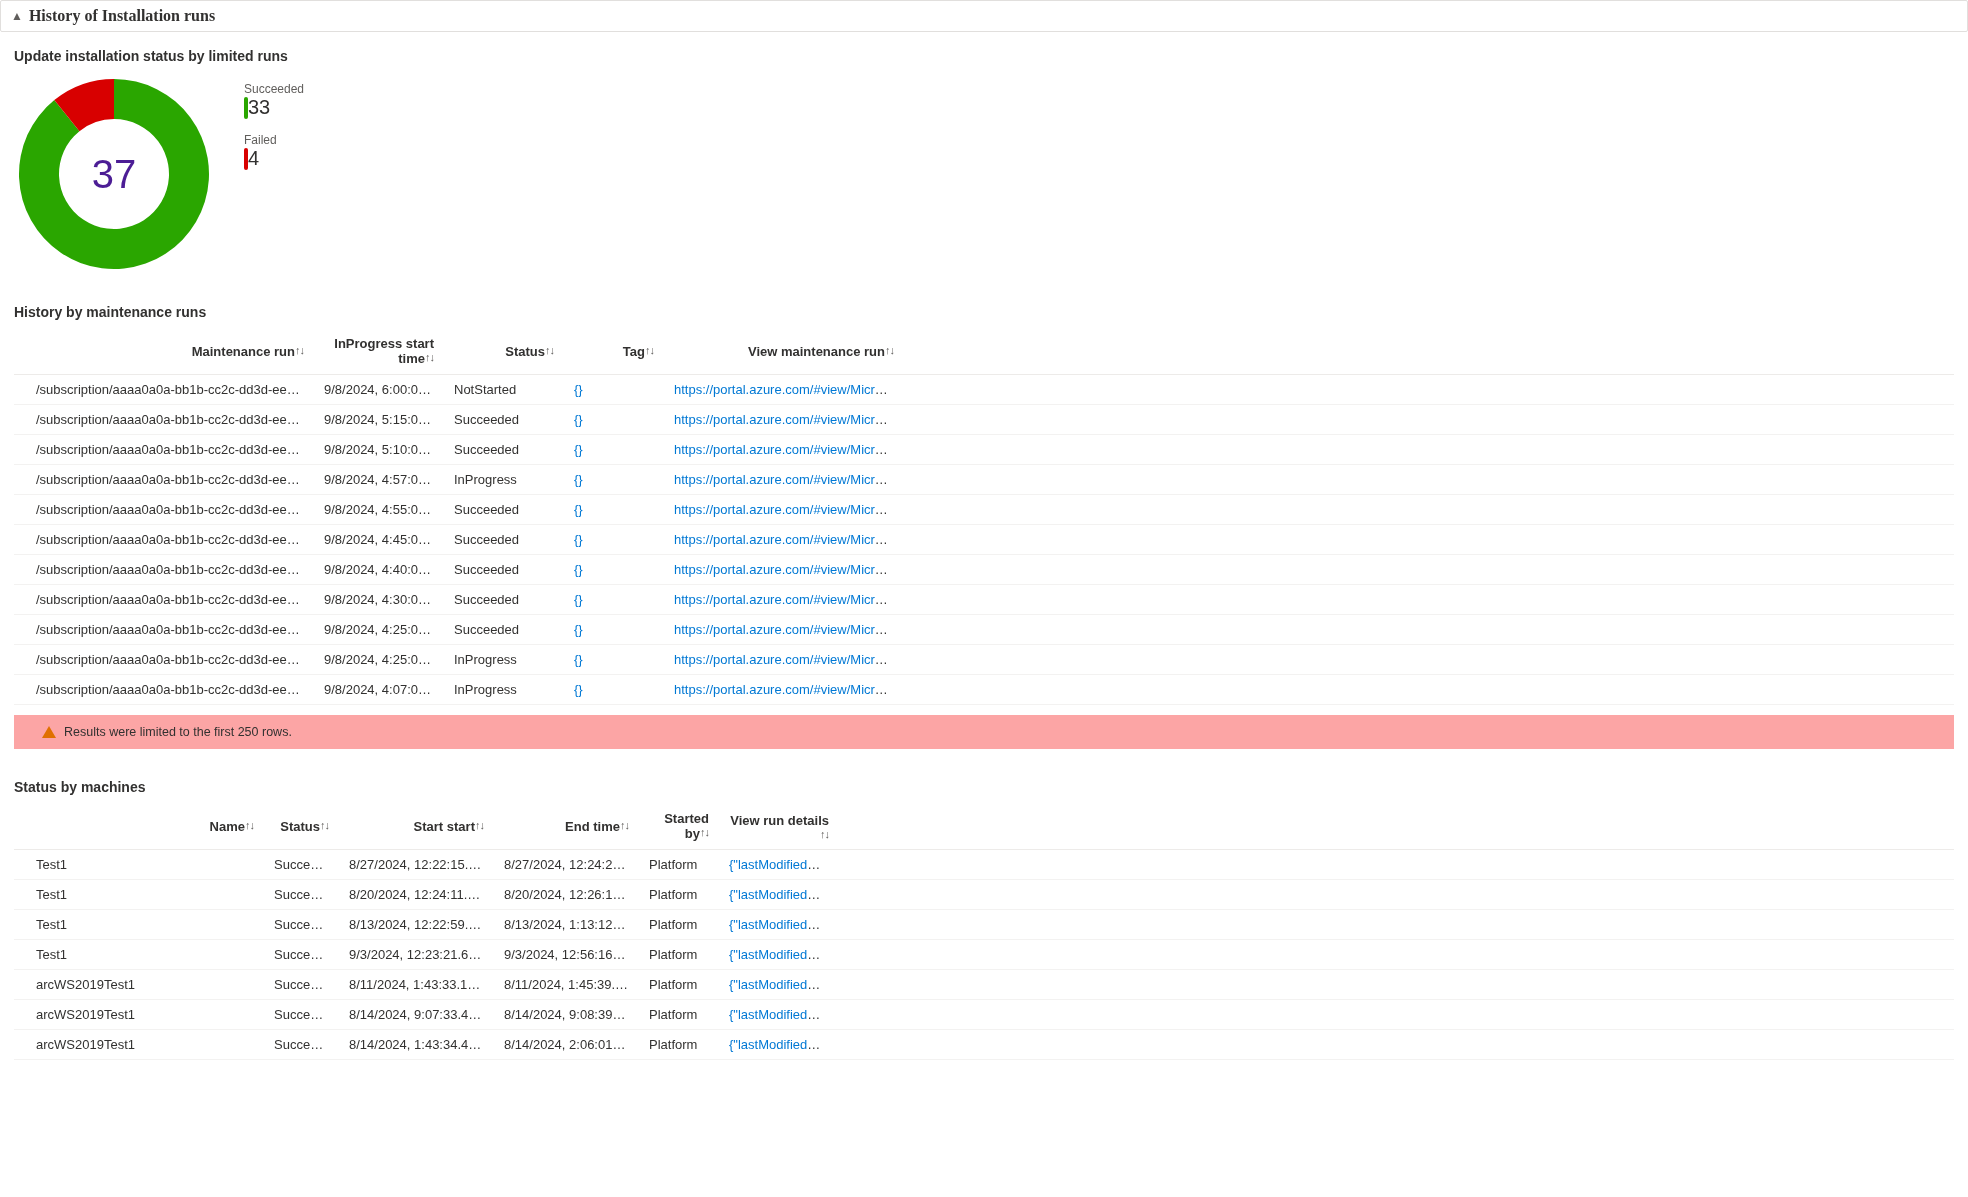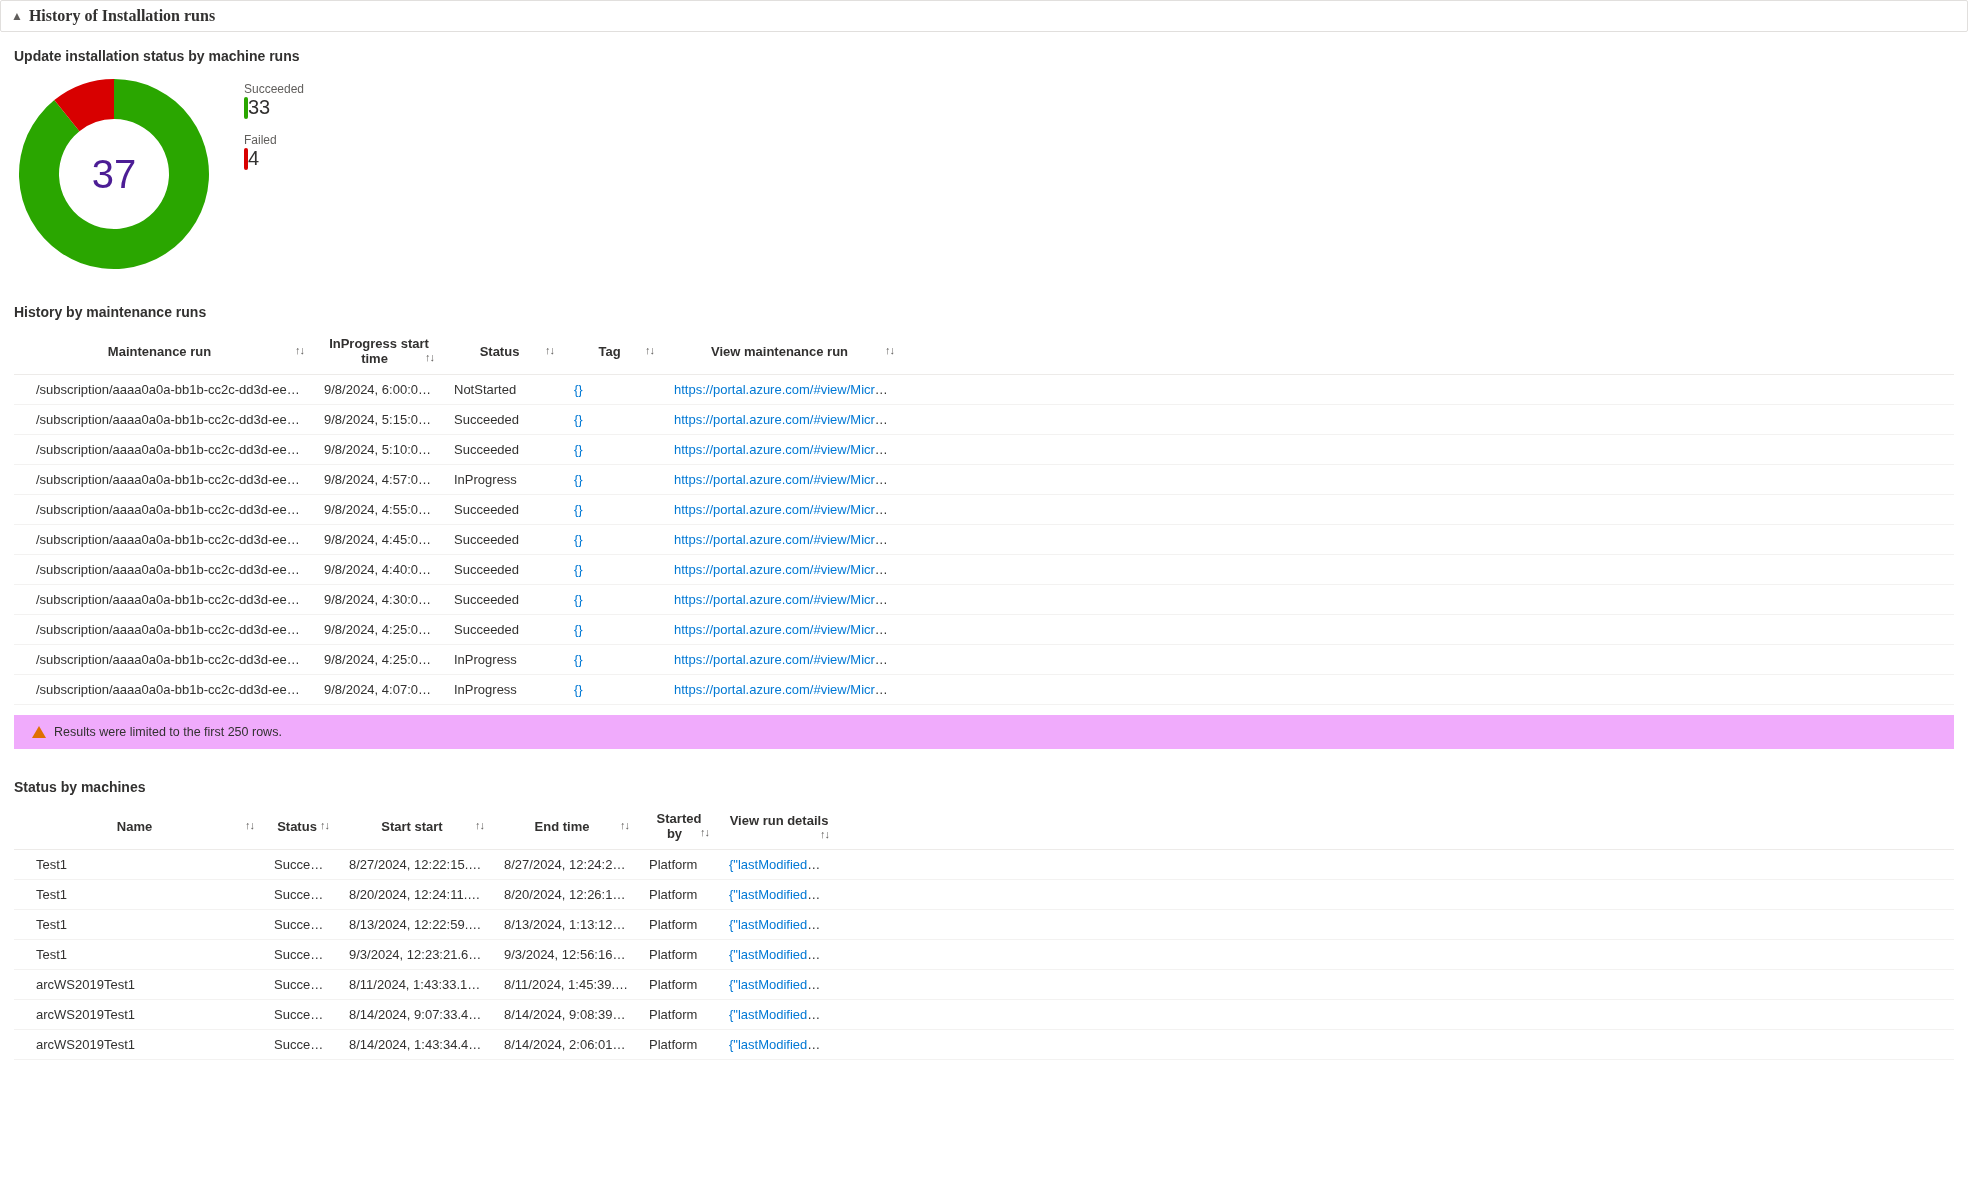--- a/index.html
+++ b/index.html
@@ -31,39 +31,39 @@
   .legend { display: flex; flex-direction: column; gap: 14px; margin-top: 8px; }
   .legend-item { display: flex; flex-direction: column; }
   .legend-label { font-size: 12px; color: #605e5c; }
   .legend-value-row { display: flex; align-items: center; }
   .legend-bar { width: 4px; height: 22px; border-radius: 2px; }
   .legend-value { font-size: 20px; font-weight: 400; color: #323130; }
   .section-title2 { font-weight: 600; font-size: 14px; margin: 30px 0 8px 0; }
 
   table.data { width: 100%; border-collapse: collapse; table-layout: fixed; }
   table.data th {
-    text-align: center; font-weight: 600; font-size: 13px;
+    text-align: right; font-weight: 600; font-size: 13px;
     padding: 8px 10px; border-bottom: 1px solid #edebe9;
     position: relative; color: #323130;
   }
   table.data th .sort {
     float: right; font-size: 11px; color: #605e5c; letter-spacing: -1px;
   }
   table.data td {
     padding: 7px 10px; border-bottom: 1px solid #f3f2f1;
     font-size: 13px; color: #323130;
     white-space: nowrap; overflow: hidden; text-overflow: ellipsis;
   }
   table.data td a, table.data td .link { color: #0078d4; text-decoration: none; cursor: pointer; }
   .tag-empty { color: #0078d4; }
   .ellipsis { overflow: hidden; text-overflow: ellipsis; white-space: nowrap; }
 
   .warning-bar {
     display: flex; align-items: center; gap: 8px;
-    background: #f0abfc; padding: 10px 18px; margin: 10px 0 0 0;
+    background: #fca5a5; padding: 10px 28px; margin: 10px 0 0 0;
     font-size: 12.5px; color: #323130;
   }
   .warn-icon {
     width: 0; height: 0;
     border-left: 7px solid transparent;
     border-right: 7px solid transparent;
     border-bottom: 12px solid #e07000;
     position: relative;
   }
 
@@ -88,21 +88,21 @@
 </style>
 </head>
 <body>
 
 <div class="section-header">
   <span class="chevron">▲</span>
   <span class="title">History of Installation runs</span>
 </div>
 
 <div class="content">
-  <div class="subtitle">Update installation status by machine runs</div>
+  <div class="subtitle">Update installation status by limited runs</div>
 
   <div class="chart-row">
     <div class="donut-wrap">
       <svg id="donut-svg" width="200" height="200" viewBox="0 0 200 200">
           <path d="M 100 5 A 95 95 0 1 1 40.319100256913984 26.08660333974825 L 65.44790014873968 57.20803351248583 A 55 55 0 1 0 100 45 Z" fill="#2aa600"></path>
           <path d="M 40.319100256913984 26.08660333974825 A 95 95 0 0 1 99.99999999999999 5 L 99.99999999999999 45 A 55 55 0 0 0 65.44790014873968 57.20803351248583 Z" fill="#d80000"></path>
         </svg>
       <div class="donut-center">37</div>
     </div>
     <div class="legend" id="legend">

